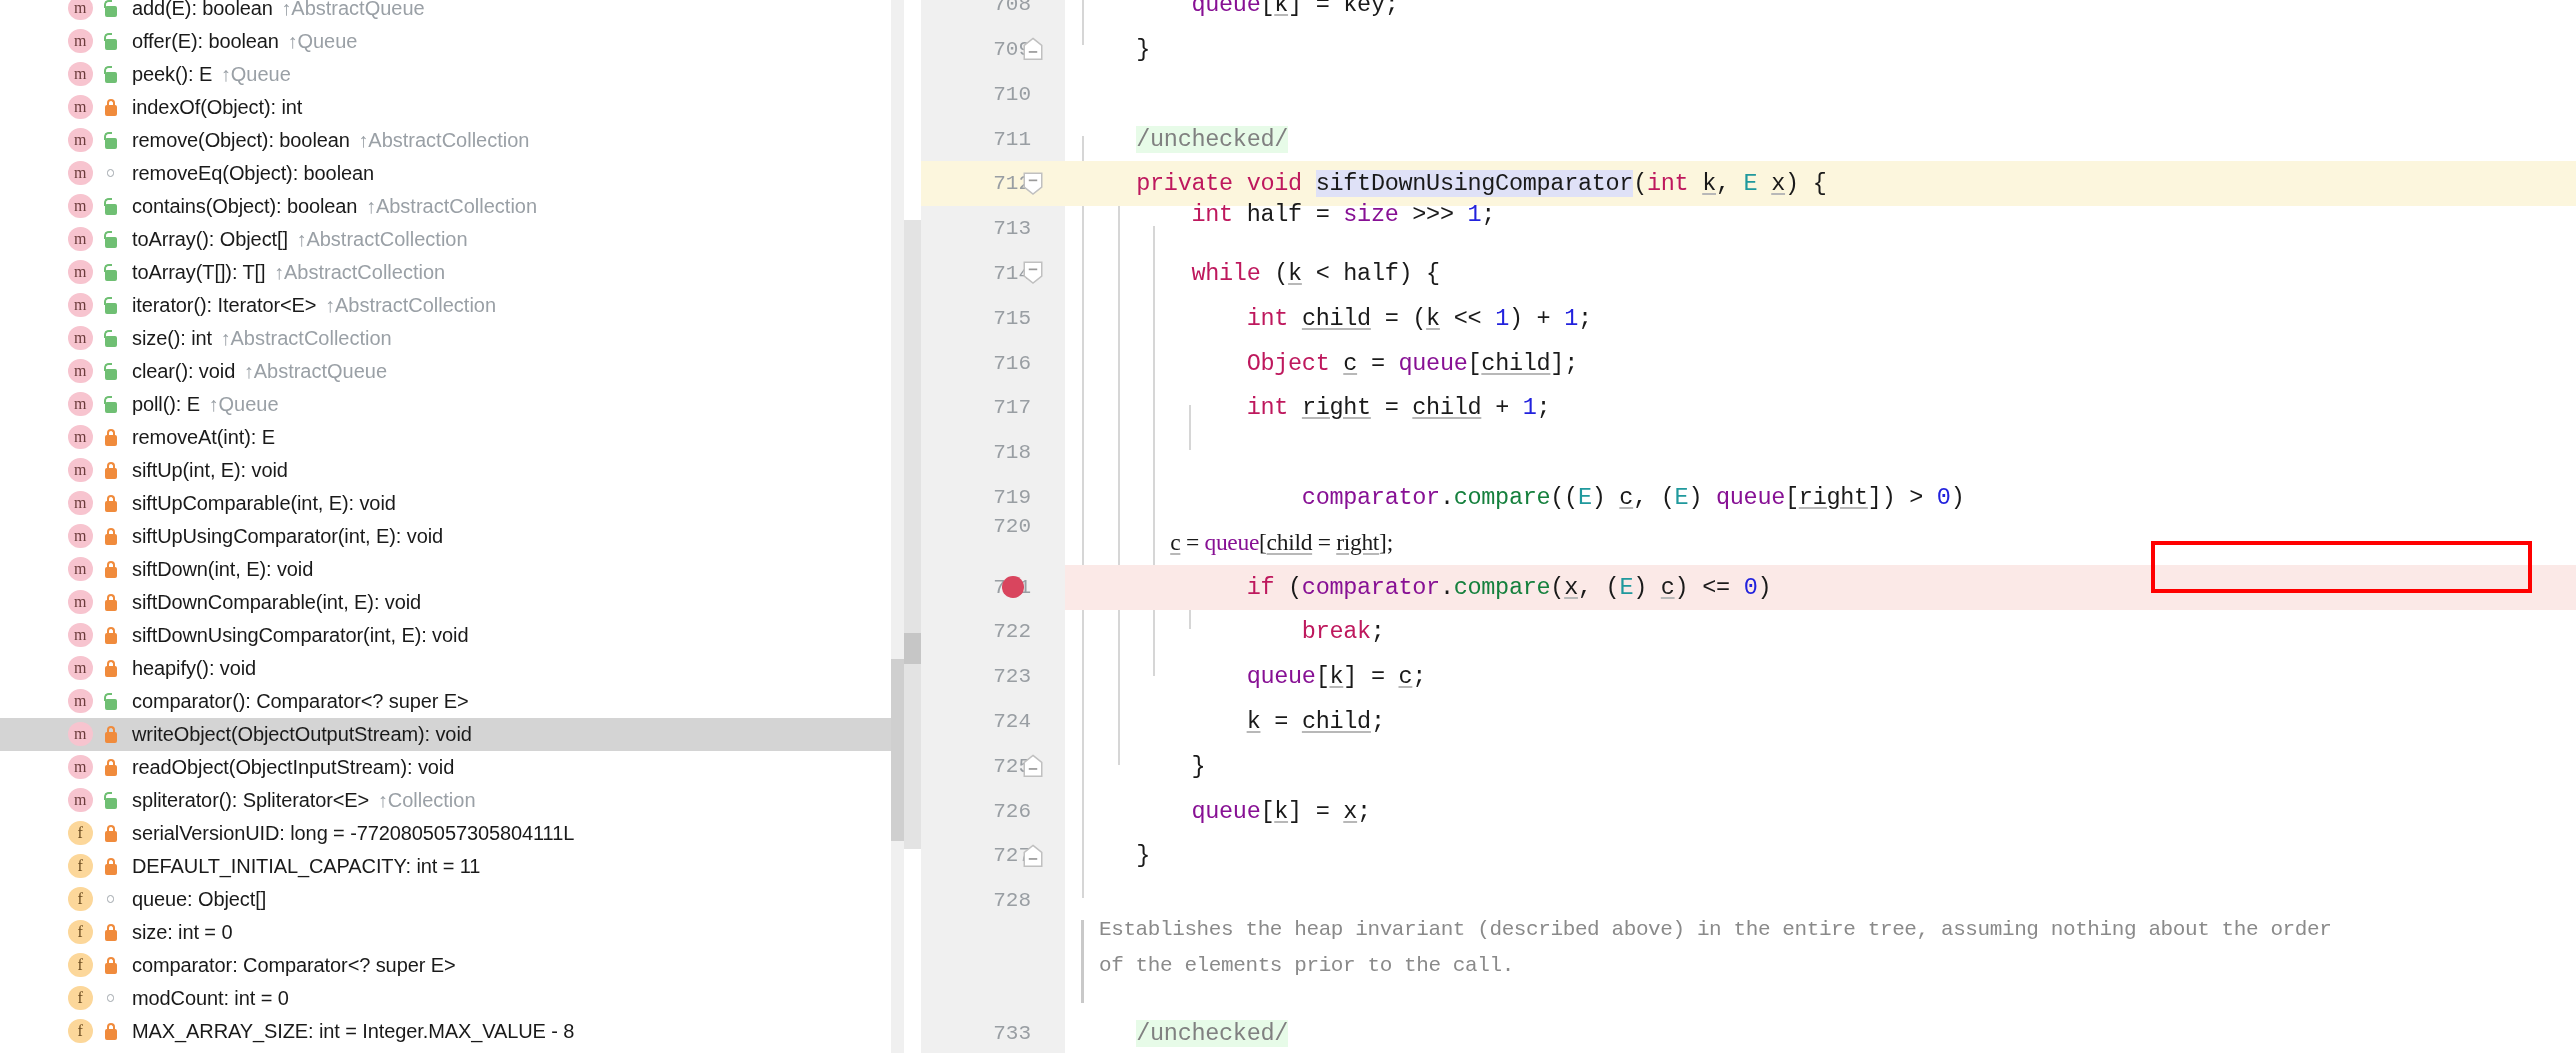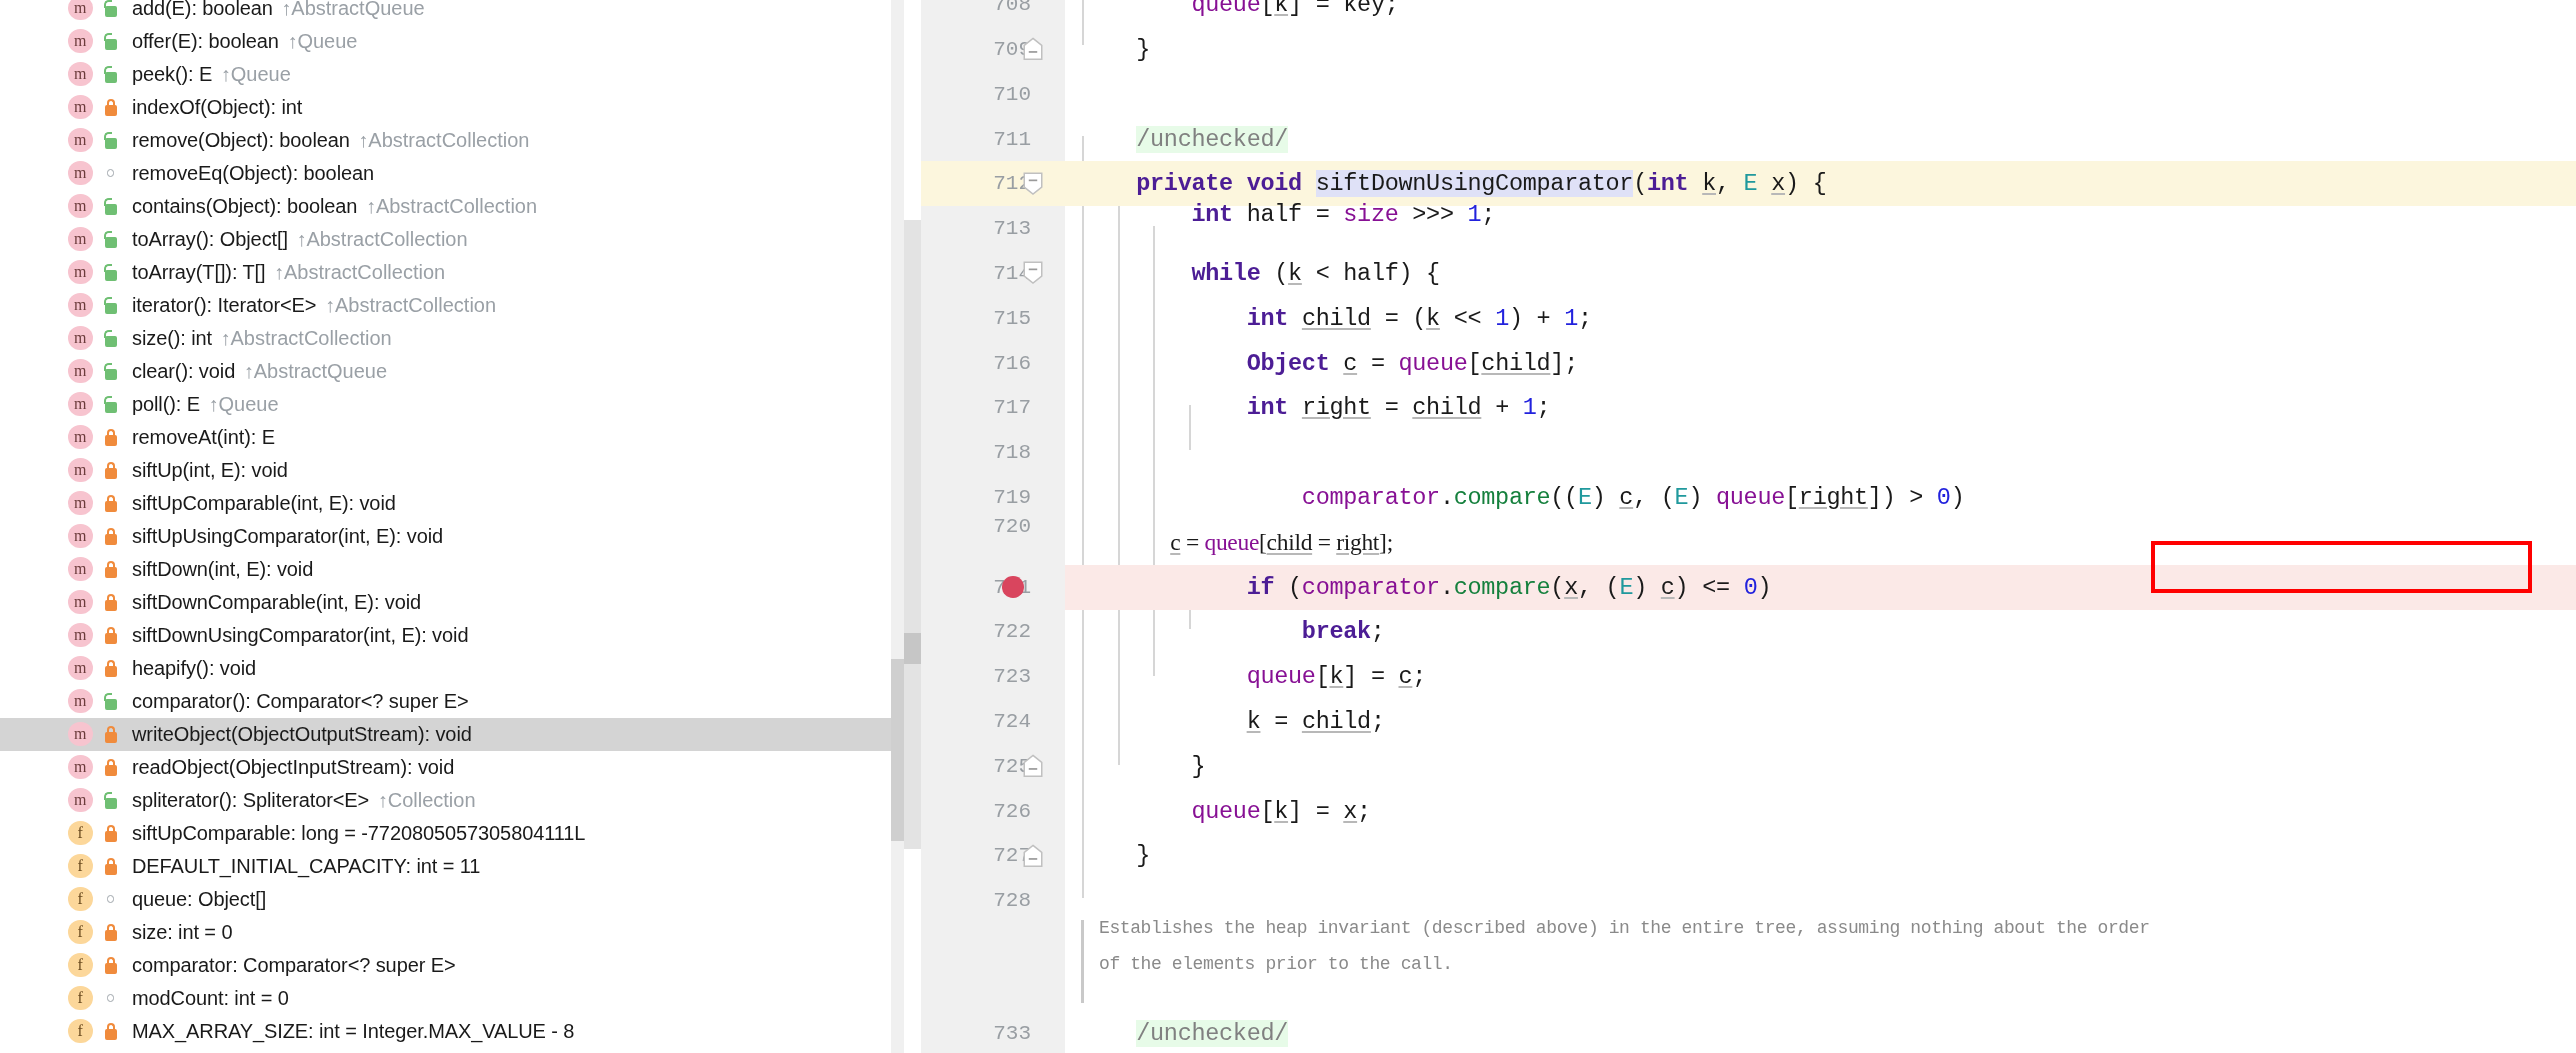--- a/index.html
+++ b/index.html
@@ -228,21 +228,21 @@
     left: 0; right: 0;
     width: 100%;
   }
   .code.bp-line-bg {
     background: #fbe9e7;
     left: 0; right: 0;
     width: 100%;
   }
   .code-inner { padding-left: 16px; }
 
-  .kw   { color: #4c1d95; font-weight: bold; }
+  .kw   { color: #be185d; font-weight: normal; }
   .num  { color: #2222dd; }
   .fld  { color: #871094; }
   .mname{ color: #15803d; }
   .gen  { color: #20999d; }
   .plain{ color: #1a1a1a; }
   .ul   { text-decoration: underline; text-decoration-color: #b8b8b8; text-underline-offset: 2.8px; }
   .ann-hl { background: #e7fbe8; color: #808080; }
   .sig-hl { background: #dfe1f7; }
 
   
@@ -262,21 +262,21 @@
   #doc-bar {
     position: absolute;
     left: 0; top: 1.9px;
     width: 2.8px; height: 83px;
     background: #c9c9c9;
   }
   .doc-text {
     position: absolute;
     left: 18px;
     font-family: "Liberation Mono", monospace;
-    font-size: 18px;
+    font-size: 21px;
     color: #8a8a8a;
     white-space: nowrap;
     letter-spacing: -0.4px;
   }
 
   
   #red-rect {
     position: absolute;
     left: 1247px;
     top: 541px;
@@ -427,21 +427,21 @@
         </div>
         <div class="struct-row">
           <span class="kind-badge kind-m">m</span>
           <span class="vis-icon vis-public"></span>
           <span class="struct-label">spliterator(): Spliterator&lt;E&gt;</span>
           <span class="struct-origin">↑Collection</span>
         </div>
         <div class="struct-row">
           <span class="kind-badge kind-f">f</span>
           <span class="vis-icon vis-private"></span>
-          <span class="struct-label">siftUpComparable: long = -7720805057305804111L</span>
+          <span class="struct-label">serialVersionUID: long = -7720805057305804111L</span>
         </div>
         <div class="struct-row">
           <span class="kind-badge kind-f">f</span>
           <span class="vis-icon vis-private"></span>
           <span class="struct-label">DEFAULT_INITIAL_CAPACITY: int = 11</span>
         </div>
         <div class="struct-row">
           <span class="kind-badge kind-f">f</span>
           <span class="vis-icon vis-package"></span>
           <span class="struct-label">queue: Object[]</span>

